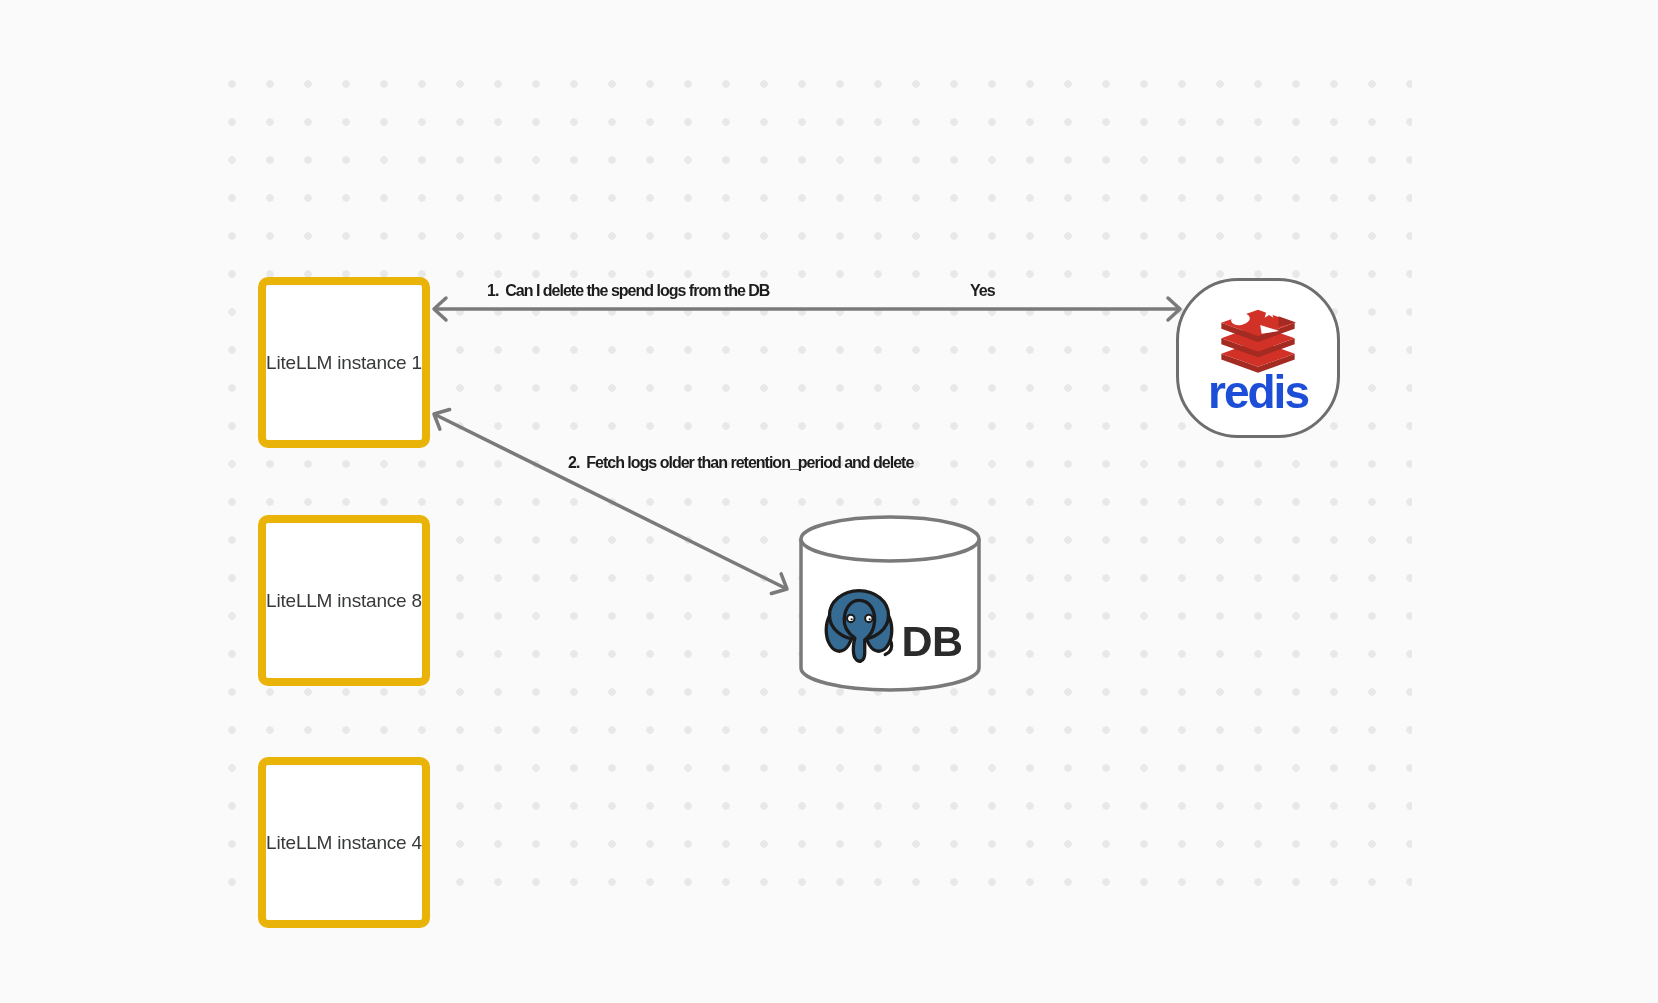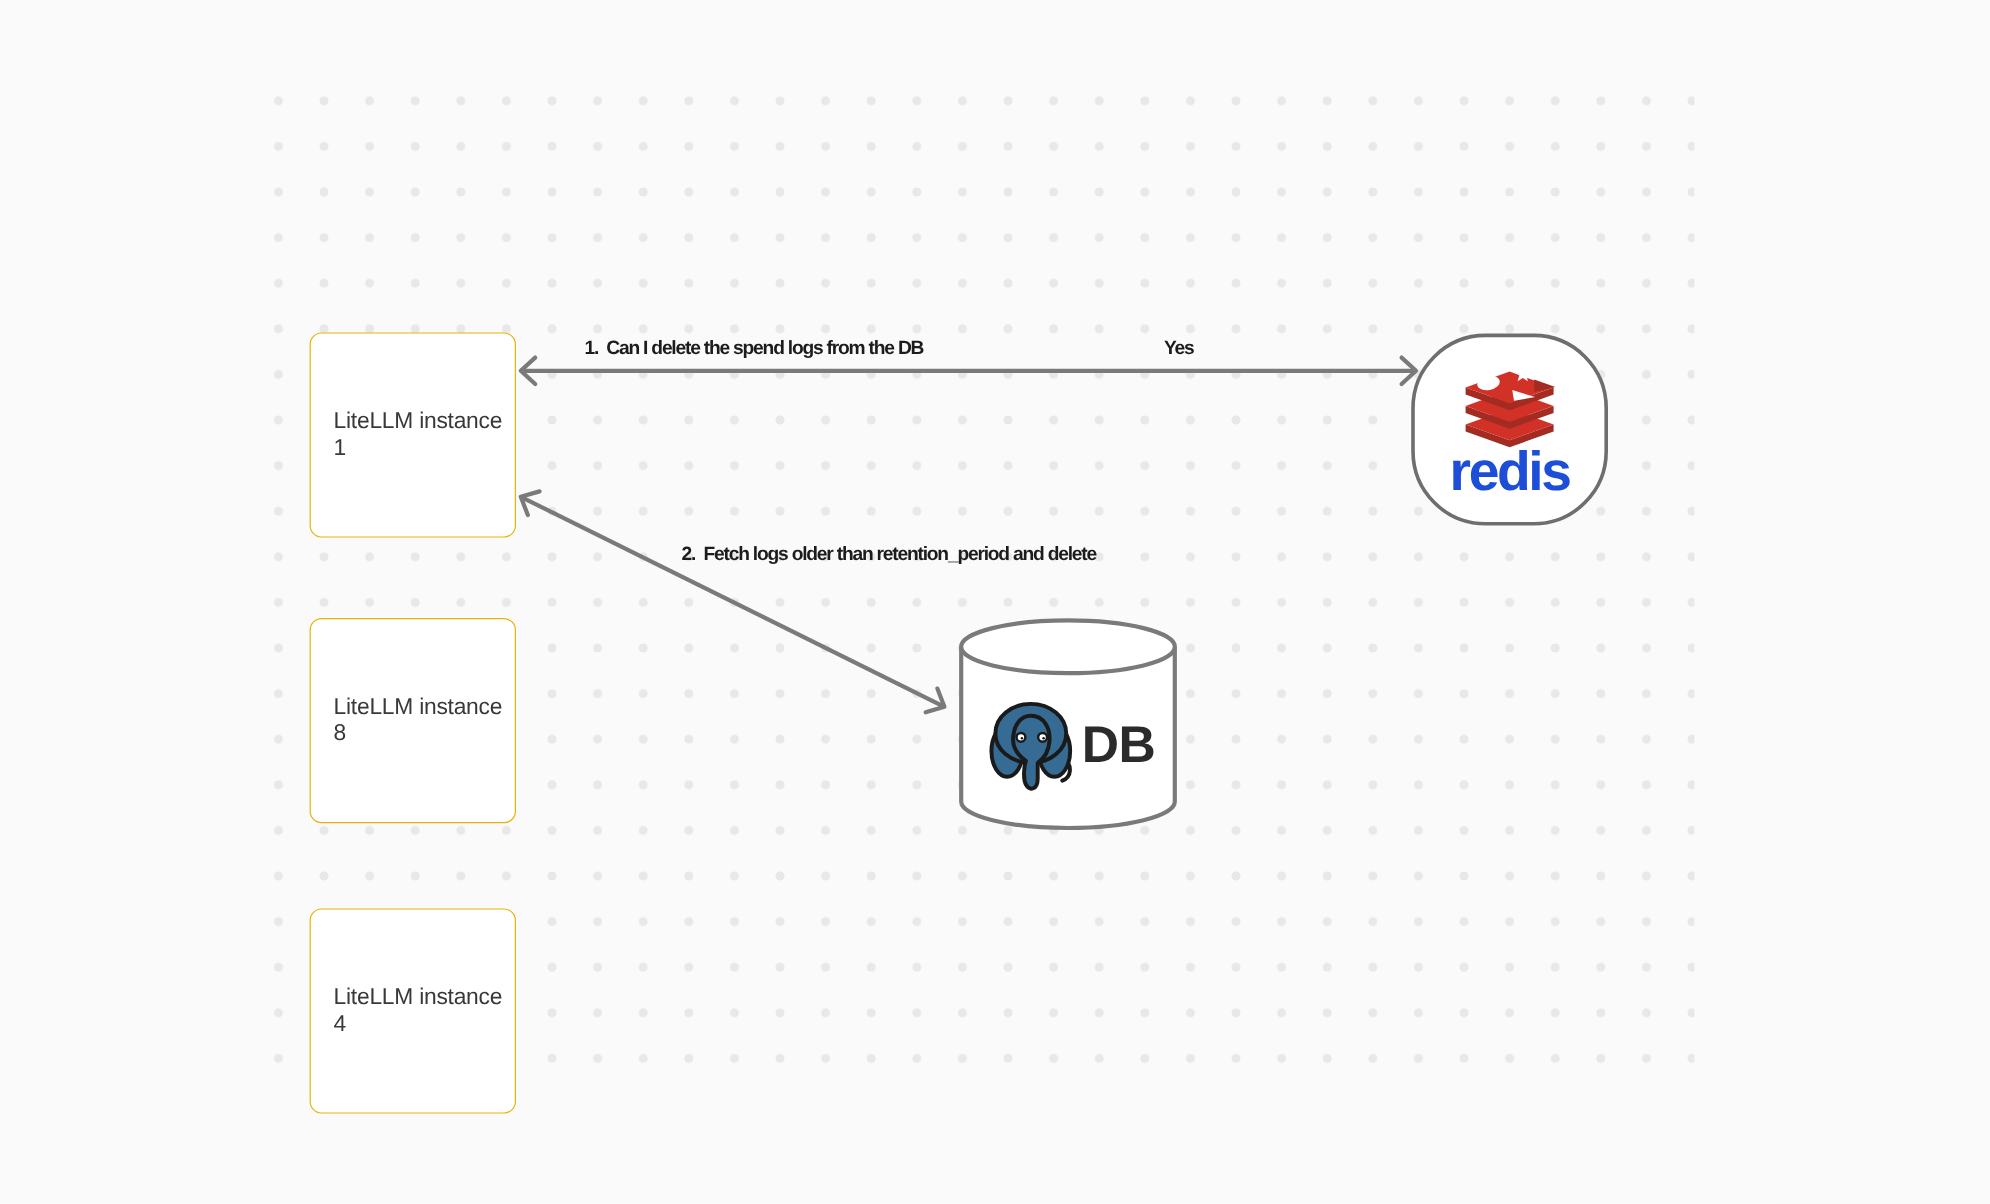--- a/index.html
+++ b/index.html
@@ -10,45 +10,44 @@
   }
   .dotgrid {
     position:absolute; left:213px; top:65px; width:1199px; height:826px;
     background-image: radial-gradient(circle, #e8e8e8 3.5px, rgba(0,0,0,0) 4px);
     background-size: 38px 38px;
     z-index:1;
   }
   .edges-svg { position:absolute; left:0; top:0; z-index:2; }
   .node-box {
     position:absolute; left:258px; width:172px; height:171px; box-sizing:border-box;
-    background:#ffffff; border:1px solid #eab308; border-radius:10px;
+    background:#ffffff; border:8px solid #eab308; border-radius:10px;
     display:flex; align-items:center; justify-content:center;
     z-index:4;
-    padding-left:19px;
   }
   .node-box .label { font-size:19px; color:#38393b; letter-spacing:-0.2px; }
   .edge-label {
     position:absolute; z-index:3; font-weight:bold; font-size:16px;
     letter-spacing:-1px; color:#1c1c1c; white-space:pre; line-height:1.25;
   }
   .redis-node {
     position:absolute; left:1176px; top:278px; width:164px; height:160px; box-sizing:border-box;
     background:#ffffff; border:3.5px solid #6e6e6e; border-radius:62px;
     display:flex; flex-direction:column; align-items:center; justify-content:center;
     z-index:4;
   }
   .redis-wordmark {
     font-weight:bold; font-size:46px; line-height:1; letter-spacing:-2px;
     color:#1d4ed8; margin-top:-7px;
   }
   .db-node { position:absolute; left:795px; top:512px; width:190px; height:185px; z-index:4; }
   .db-cyl { position:absolute; left:0; top:0; }
   .db-content {
     position:absolute; left:0; top:64px; width:190px; height:90px;
-    display:flex; align-items:center; justify-content:center; gap:0;
+    display:flex; align-items:flex-end; justify-content:center; gap:0;
   }
   .db-label { font-weight:bold; font-size:43px; color:#2b2b2b; letter-spacing:-0.5px; }
 </style>
 </head>
 <body>
 
 <div class="canvas">
 
   <div class="dotgrid"></div>
 

